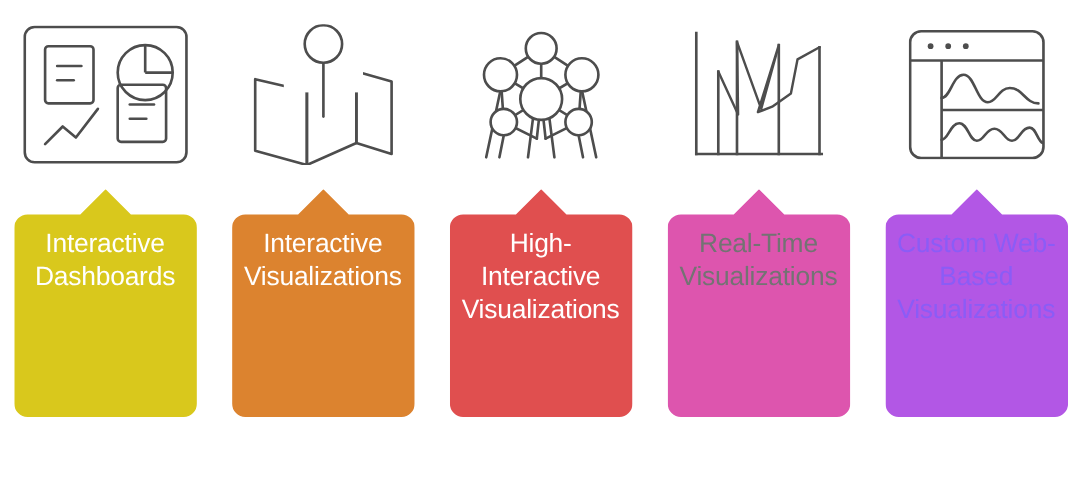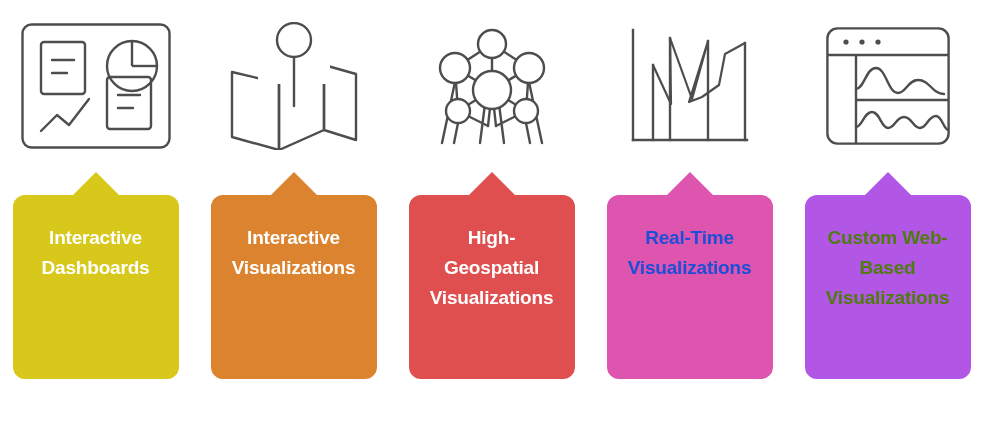--- a/index.html
+++ b/index.html
@@ -71,28 +71,27 @@
     top: 0;
   }
   .card-label {
     position: absolute;
     left: 0;
     top: 35px;
     width: 166px;
     text-align: center;
     color: #ffffff;
     font-family: "Liberation Sans", sans-serif;
-    font-weight: bold;
-    font-size: 19px;
+    font-weight: normal;
+    font-size: 24px;
     line-height: 30px;
     letter-spacing: -0.2px;
     box-sizing: border-box;
     padding: 0 2px;
     white-space: pre-line;
-    margin-top: 16px;
   }
 </style>
 </head>
 <body style="background: rgb(255, 255, 255);">
 
 <div class="infographic">
   <div class="columns">
 
     <div class="column">
       <div class="icon-wrap">
@@ -169,21 +168,21 @@
           <circle cx="64" cy="68" r="19" stroke="#4d4d4d" stroke-width="2.4" fill="#ffffff"></circle>
           <circle cx="30" cy="89" r="12" stroke="#4d4d4d" stroke-width="2.4" fill="#ffffff"></circle>
           <circle cx="98" cy="89" r="12" stroke="#4d4d4d" stroke-width="2.4" fill="#ffffff"></circle>
         </svg>
       </div>
       <div class="card-wrap">
         <svg width="166" height="207" viewBox="0 0 166 207">
           <path d="M0,35 A12,12 0 0 1 12,23 L60,23 L83,0 L106,23 L154,23 A12,12 0 0 1 166,35 L166,195 A12,12 0 0 1 154,207 L12,207 A12,12 0 0 1 0,195 Z" fill="#e04f4f"></path>
         </svg>
         <div class="card-label" style="color: rgb(255, 255, 255);">High-
-Geospatial
+Interactive
 Visualizations</div>
       </div>
     </div>
 
     <div class="column">
       <div class="icon-wrap">
         <svg width="118" height="122" viewBox="0 0 118 122" fill="none">
           <g stroke="#4d4d4d" stroke-width="2.4" fill="none" stroke-linecap="square">
             <line x1="2" y1="5" x2="2" y2="115"></line>
             <line x1="2" y1="115" x2="116" y2="115"></line>
@@ -193,21 +192,21 @@
             <line x1="114" y1="18" x2="114" y2="115"></line>
           </g>
           <polyline points="22,40 41,78 78,16 58,77 74,70 88,60 94,28" stroke="#4d4d4d" stroke-width="2.4" fill="none" stroke-linecap="round" stroke-linejoin="round" style="display:none"></polyline>
           <polyline points="22,40 40,79 39,13 61,74 77,16 58,77 71,72 88,60 94,29 114,18" stroke="#4d4d4d" stroke-width="2.2" fill="none" stroke-linecap="round" stroke-linejoin="round"></polyline>
         </svg>
       </div>
       <div class="card-wrap">
         <svg width="166" height="207" viewBox="0 0 166 207">
           <path d="M0,35 A12,12 0 0 1 12,23 L60,23 L83,0 L106,23 L154,23 A12,12 0 0 1 166,35 L166,195 A12,12 0 0 1 154,207 L12,207 A12,12 0 0 1 0,195 Z" fill="#dd55ae"></path>
         </svg>
-        <div class="card-label" style="color: #1d4ed8;">Real-Time
+        <div class="card-label" style="color: #737373;">Real-Time
 Visualizations</div>
       </div>
     </div>
 
     <div class="column">
       <div class="icon-wrap">
         <svg width="124" height="118" viewBox="0 0 124 118" fill="none">
           <rect x="1.4" y="1.4" width="121.2" height="115.2" rx="10" ry="10" stroke="#4d4d4d" stroke-width="2.4" fill="none"></rect>
           <line x1="1.4" y1="28" x2="122.6" y2="28" stroke="#4d4d4d" stroke-width="2.4"></line>
           <circle cx="20" cy="15" r="2.6" fill="#4d4d4d"></circle>
@@ -216,20 +215,20 @@
           <line x1="30" y1="28" x2="30" y2="116.6" stroke="#4d4d4d" stroke-width="2.4"></line>
           <line x1="30" y1="73" x2="122.6" y2="73" stroke="#4d4d4d" stroke-width="2.4"></line>
           <path d="M30,62 C38,62 40,41 50,41 C60,41 62,66 72,66 C80,66 82,53 92,53 C104,53 106,67 118,67" stroke="#4d4d4d" stroke-width="2.4" fill="none" stroke-linecap="round"></path>
           <path d="M30,100 C36,100 38,85 46,85 C54,85 55,101 62,101 C69,101 70,90 78,90 C86,90 87,101 94,101 C101,101 102,89 110,89 C116,89 117,101 122,103" stroke="#4d4d4d" stroke-width="2.4" fill="none" stroke-linecap="round"></path>
         </svg>
       </div>
       <div class="card-wrap">
         <svg width="166" height="207" viewBox="0 0 166 207">
           <path d="M0,35 A12,12 0 0 1 12,23 L60,23 L83,0 L106,23 L154,23 A12,12 0 0 1 166,35 L166,195 A12,12 0 0 1 154,207 L12,207 A12,12 0 0 1 0,195 Z" fill="#b257e5"></path>
         </svg>
-        <div class="card-label" style="color: #4d7c0f;">Custom Web-
+        <div class="card-label" style="color: #8b5cf6;">Custom Web-
 Based
 Visualizations</div>
       </div>
     </div>
 
   </div>
 </div>
 
 </body></html>

